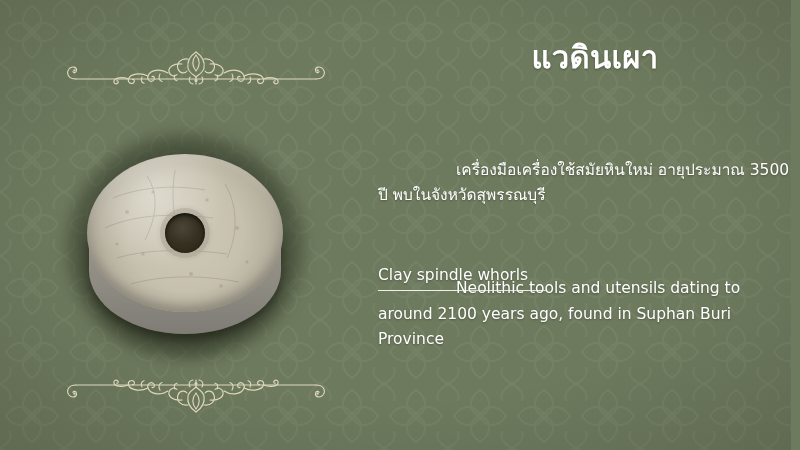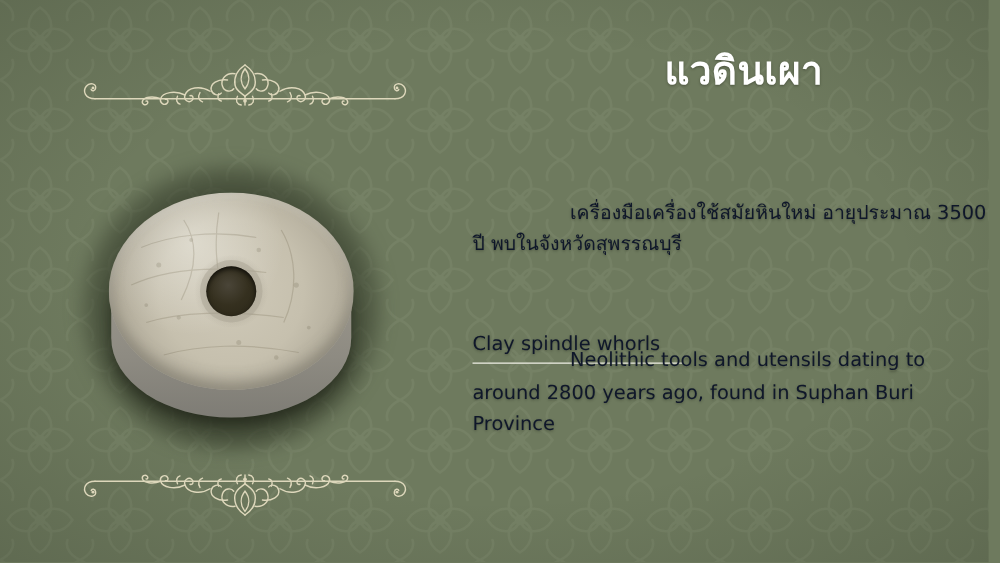--- a/index.html
+++ b/index.html
@@ -77,21 +77,21 @@
   }
 
   
   #title{
     position:absolute;left:400px;top:38px;width:390px;
     text-align:center;
     color:#ffffff;font-size:31px;font-weight:bold;line-height:1.25;
     letter-spacing:.3px;
     text-shadow:0 1px 2px rgba(30,36,22,.45);
   }
-  .body-col{position:absolute;left:378px;width:414px;color:#0f172a;}
+  .body-col{position:absolute;left:378px;width:414px;color:#ffffff;}
   #thai-body{
     top:158px;font-size:15.5px;line-height:1.62;
     text-indent:78px;text-align:left;
     text-shadow:0 1px 2px rgba(30,36,22,.4);
   }
   #eng-heading{
     top:244px;font-size:15.5px;line-height:1.5;margin-top:20px;
   }
   #eng-heading .ul{
     display:inline-block;border-bottom:1.6px solid #f0efe6;padding-bottom:3px;
@@ -235,15 +235,15 @@
   </div>
 
   <div id="title">แวดินเผา</div>
 
   <div class="body-col" id="thai-body">เครื่องมือเครื่องใช้สมัยหินใหม่ อายุประมาณ  3500 ปี พบในจังหวัดสุพรรณบุรี</div>
 
   <div class="body-col" id="eng-heading">
     <span class="ul">Clay spindle whorls</span>
   </div>
 
-  <div class="body-col" id="eng-body">Neolithic tools and utensils dating to around 2800 years ago, found in Suphan Buri Province</div>
+  <div class="body-col" id="eng-body">Neolithic tools and utensils dating to around 2100 years ago, found in Suphan Buri Province</div>
 
 </div>
 
 </body></html>

